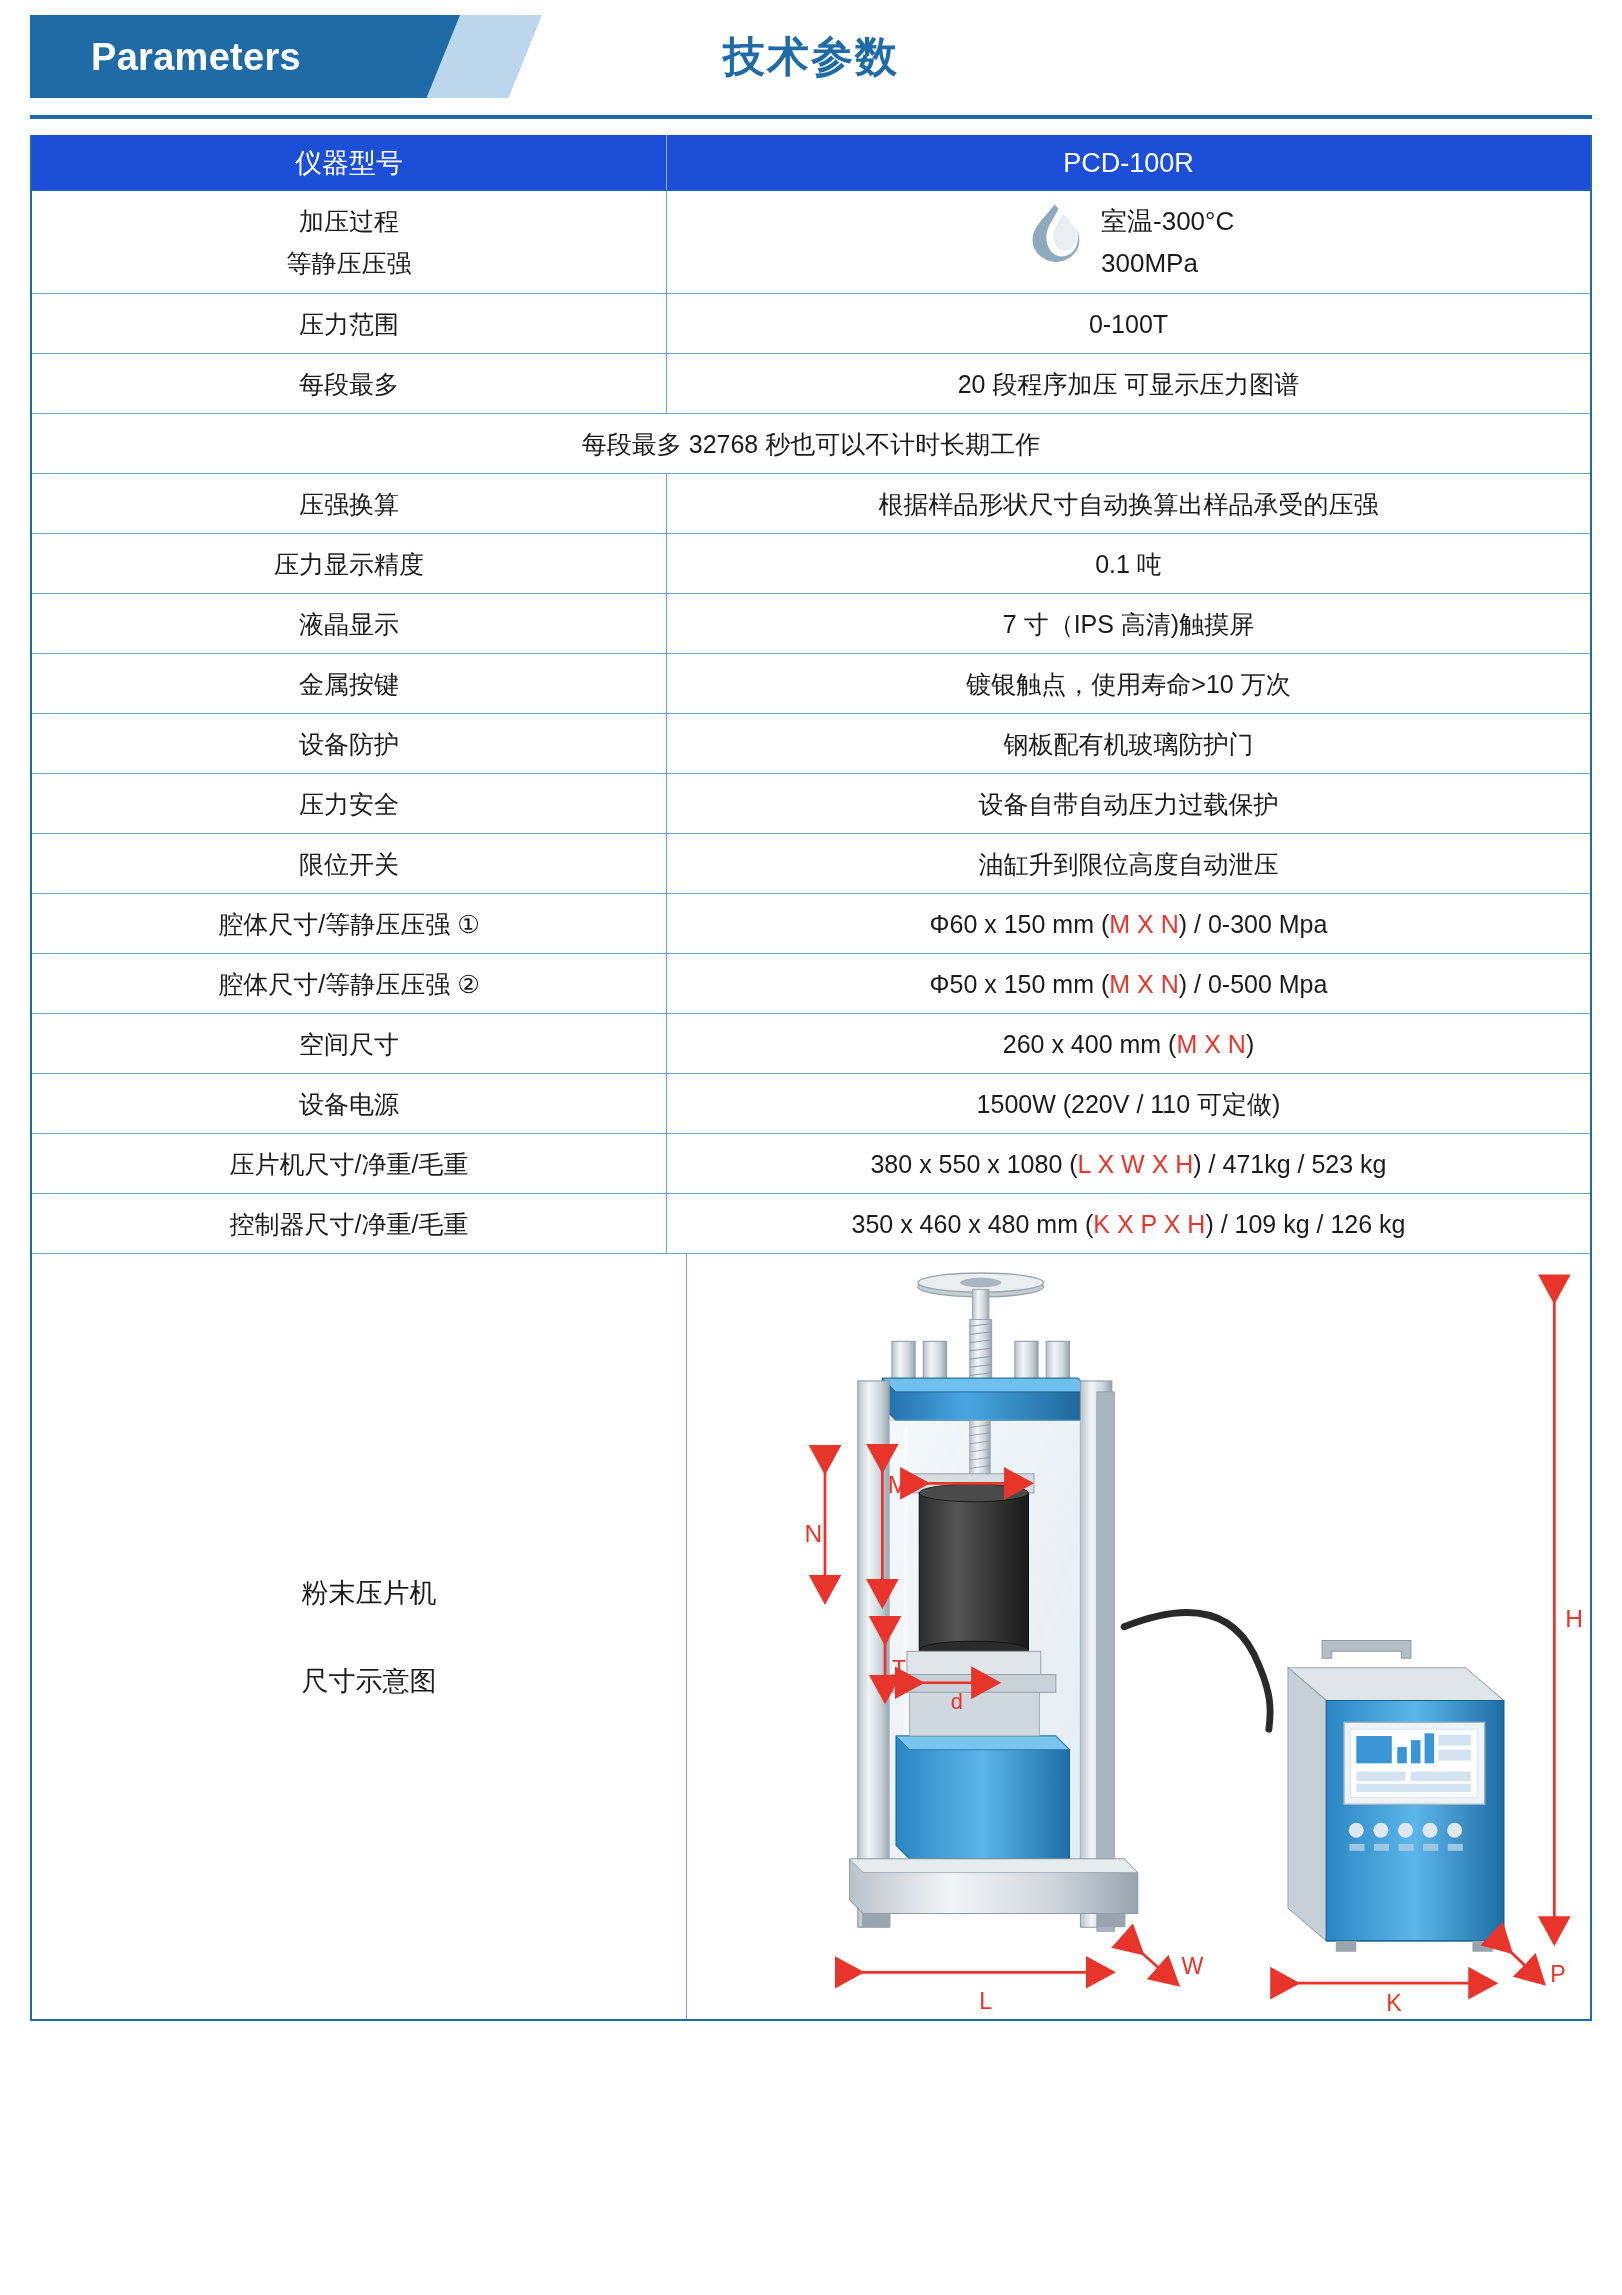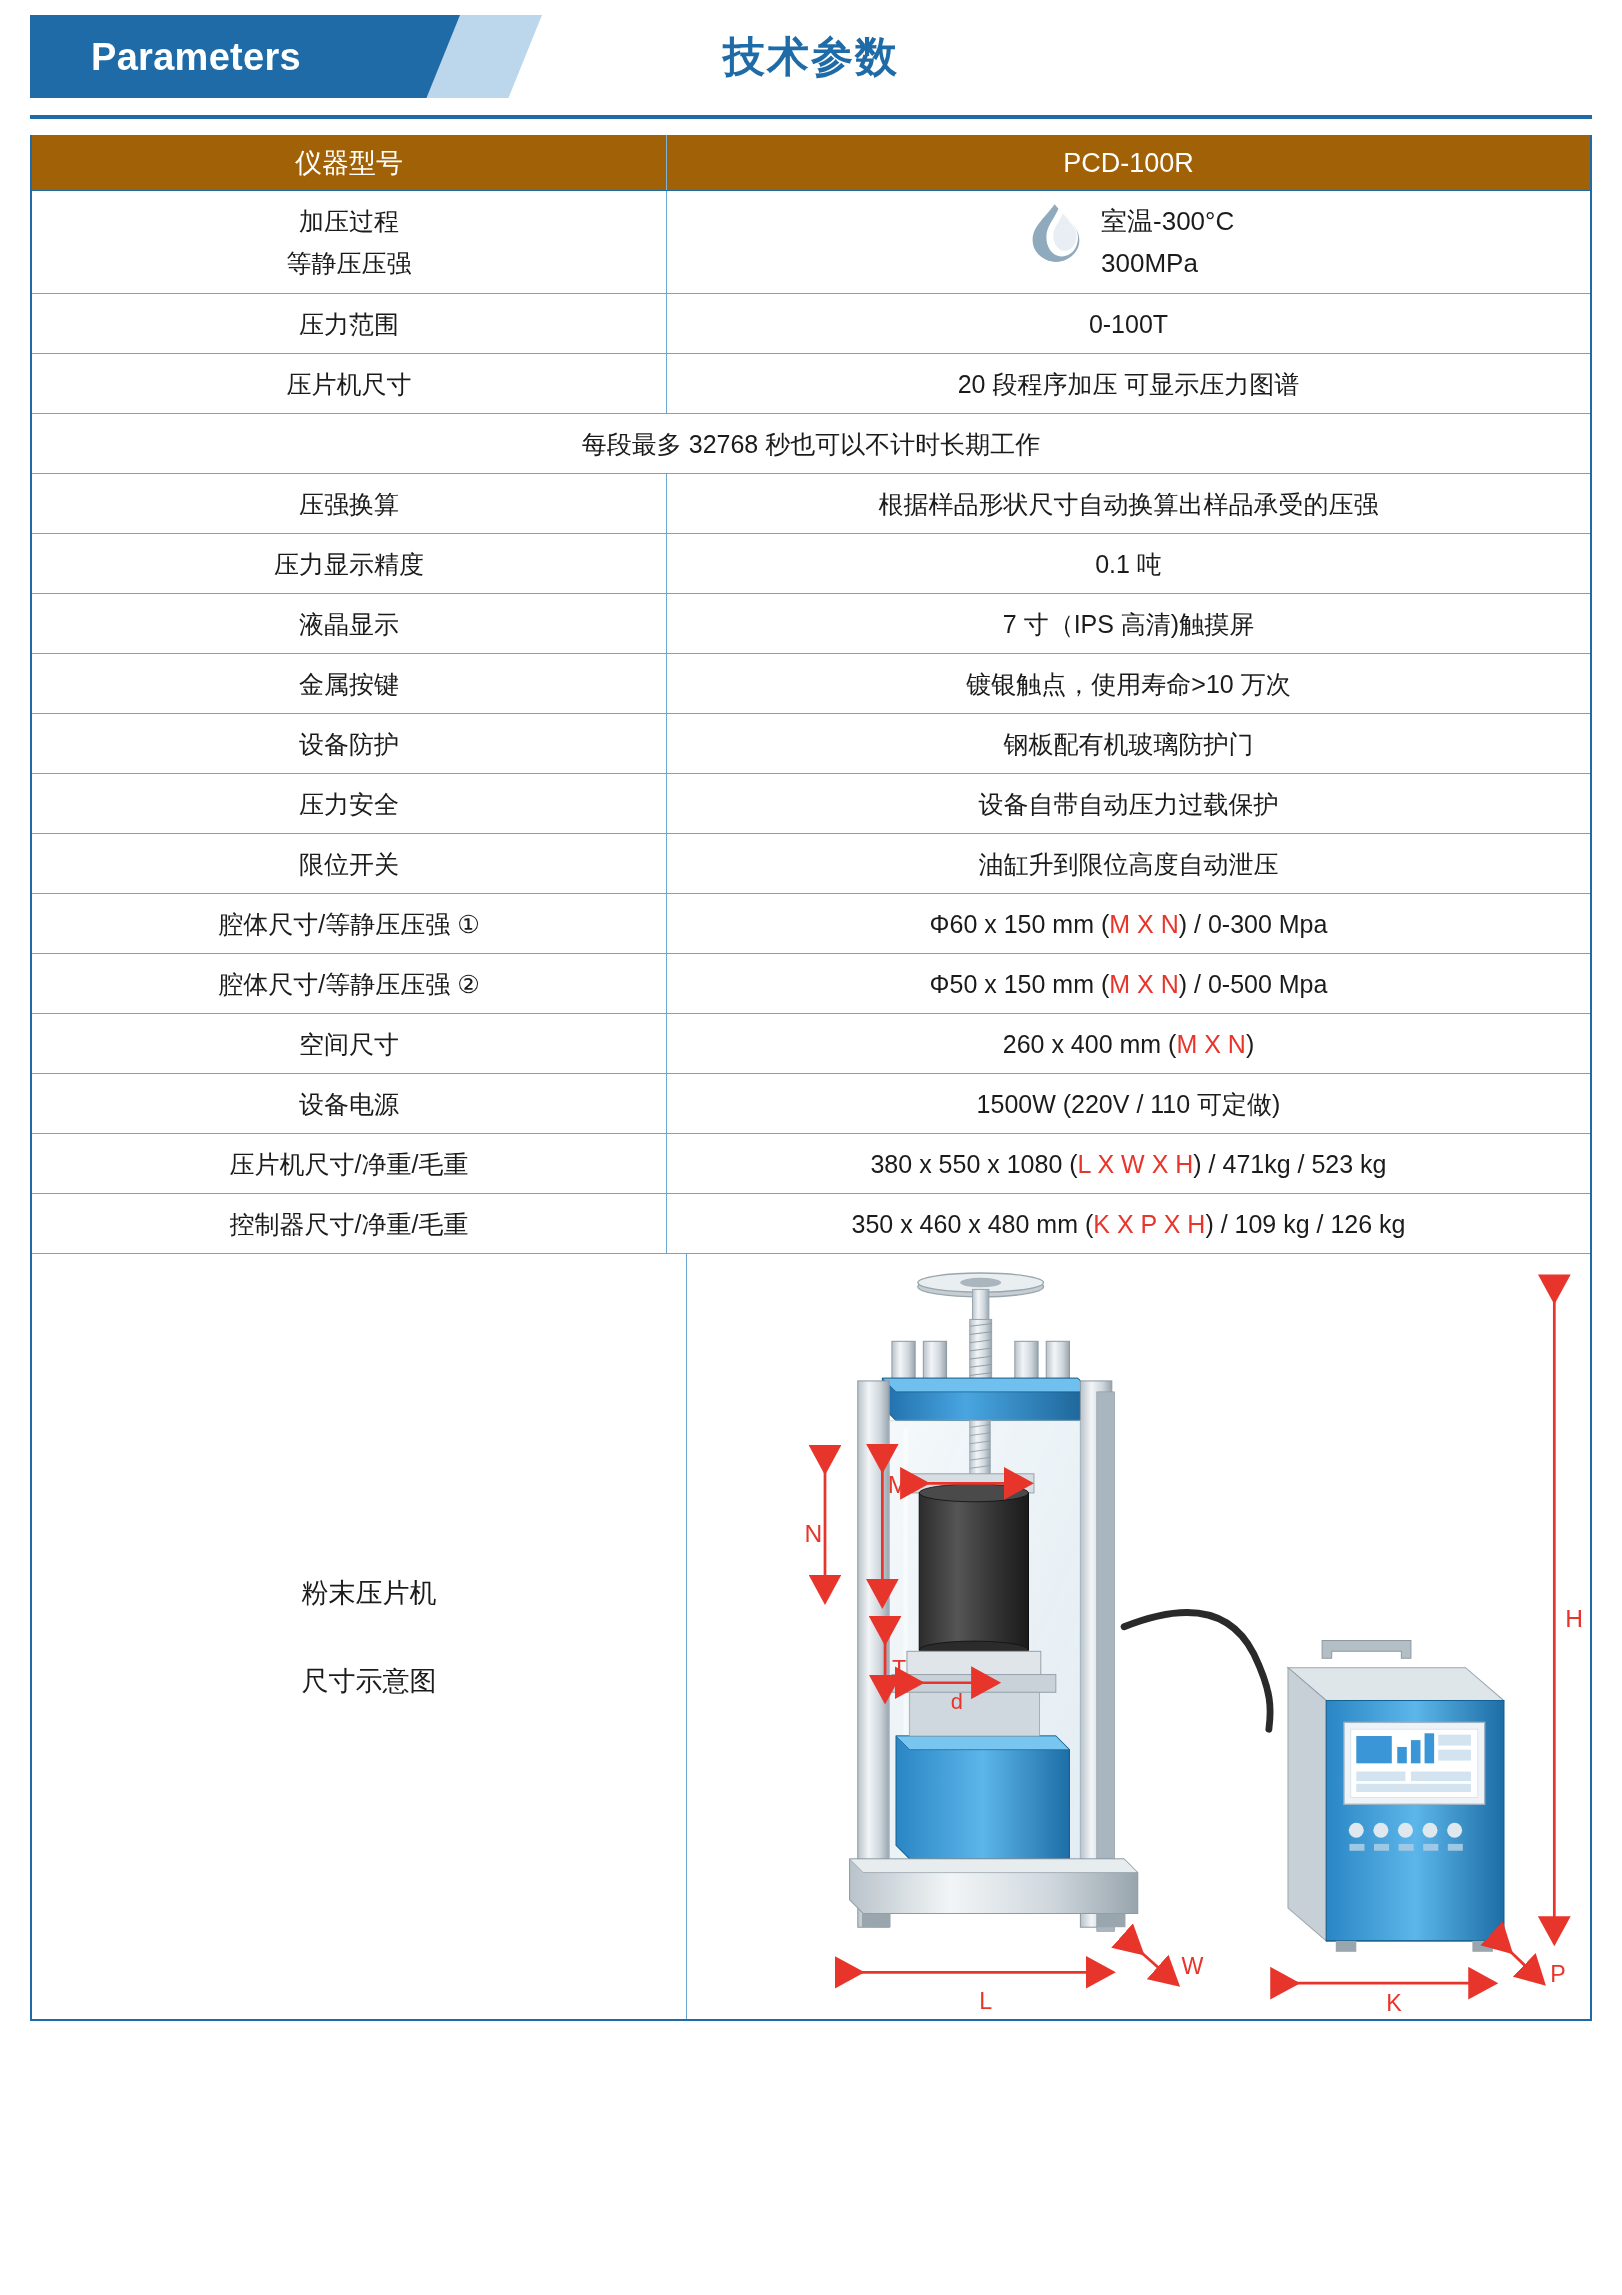--- a/index.html
+++ b/index.html
@@ -122,21 +122,21 @@
     align-items: center;
     justify-content: center;
     text-align: center;
     font-size: 25px;
     line-height: 40px;
     padding: 6.8px 9.6px;
   }
 
   
   .row-head {
-    background: #a16207;
+    background: #1d4ed8;
     border-bottom: 1.4px solid #1e6ba8;
   }
   .row-head .cell-l,
   .row-head .cell-r {
     color: #ffffff;
     font-size: 27px;
     height: 55px;
     border-right-color: #7fb3d8;
   }
 
@@ -230,21 +230,21 @@
           </div>
         </div>
       </div>
     </div>
 
     <div class="row row-std">
       <div class="cell-l">压力范围</div>
       <div class="cell-r">0-100T</div>
     </div>
     <div class="row row-std">
-      <div class="cell-l">压片机尺寸</div>
+      <div class="cell-l">每段最多</div>
       <div class="cell-r">20 段程序加压 可显示压力图谱</div>
     </div>
     <div class="row row-std">
       <div class="cell-r">每段最多 32768 秒也可以不计时长期工作</div>
     </div>
     <div class="row row-std">
       <div class="cell-l">压强换算</div>
       <div class="cell-r">根据样品形状尺寸自动换算出样品承受的压强</div>
     </div>
     <div class="row row-std">

